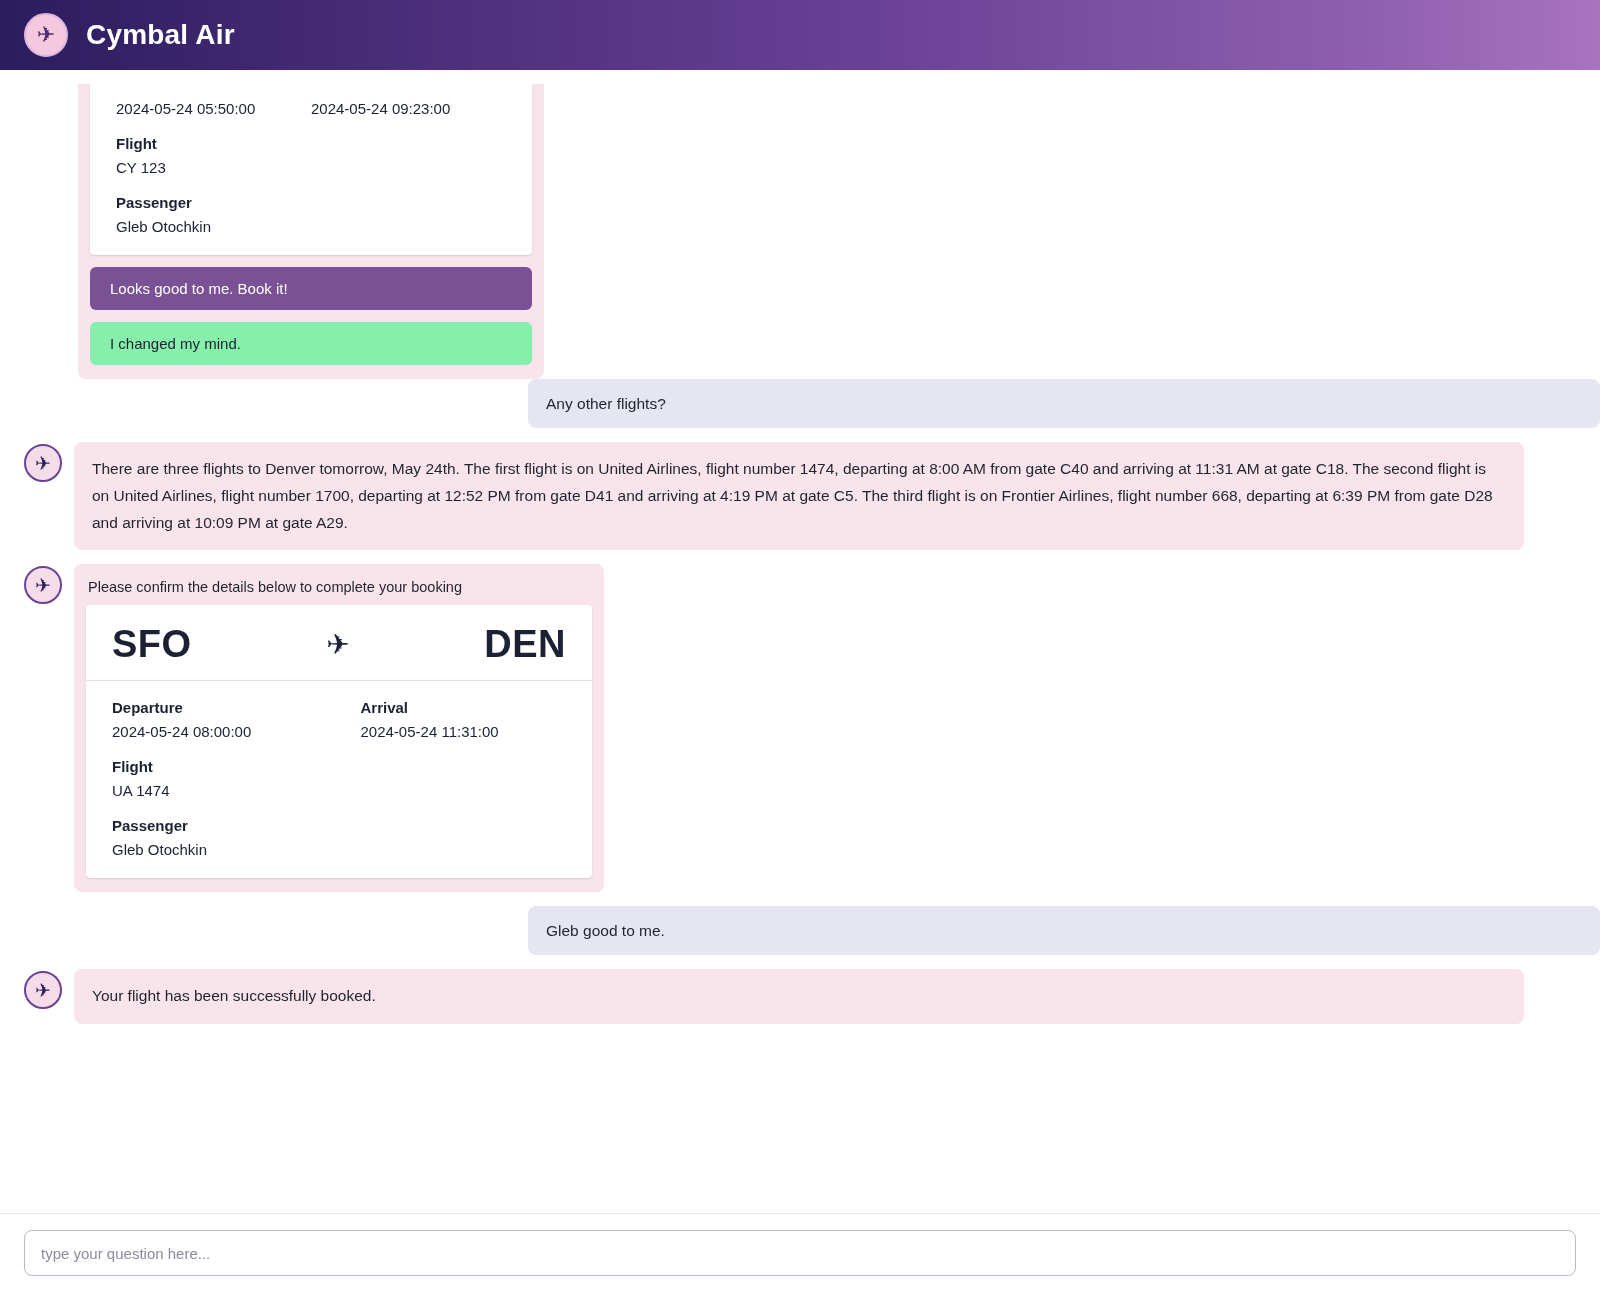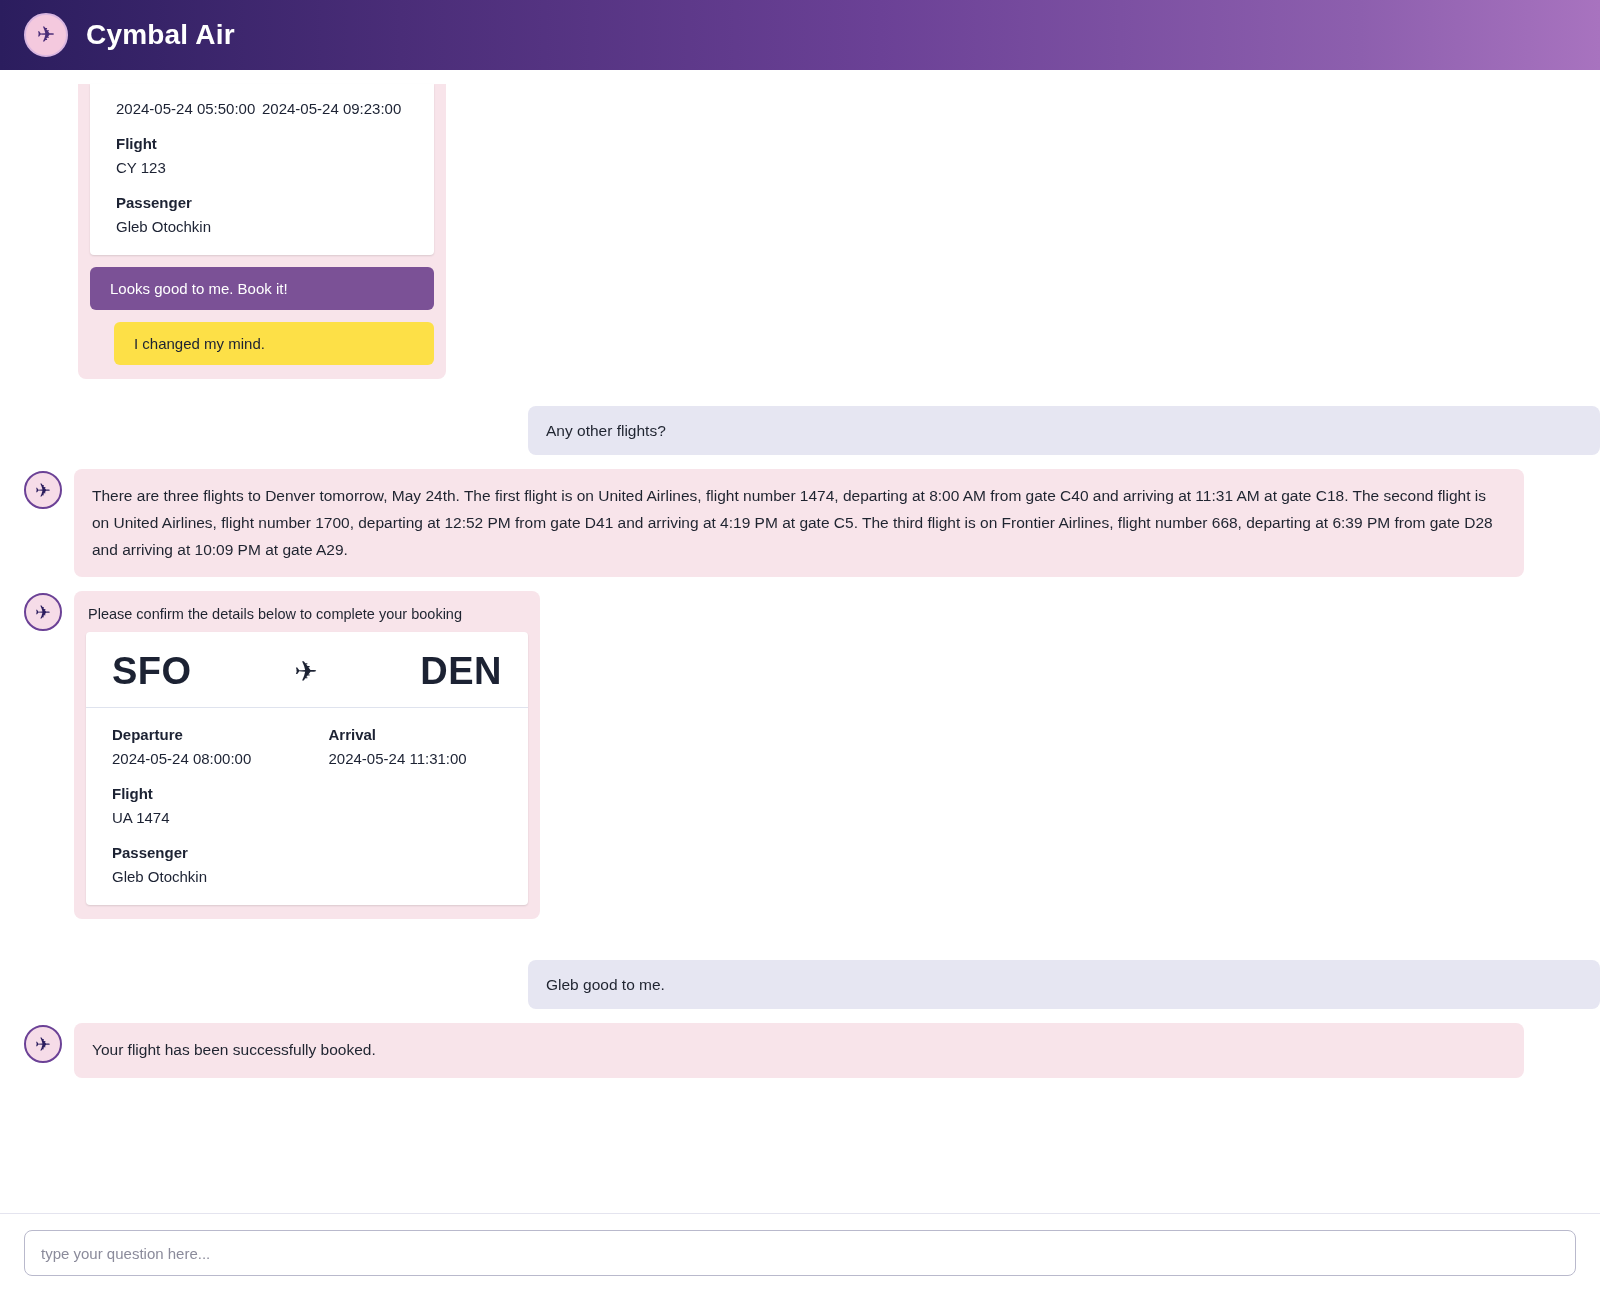--- a/index.html
+++ b/index.html
@@ -85,29 +85,28 @@
   }
   .bubble-user {
     background: #e6e6f2;
     border-radius: 8px;
     padding: 13px 18px;
     color: #1f2430;
     font-size: 15.5px;
     line-height: 1.5;
     width: 1072px;
     margin-right: -24px;
-    margin-top: 27px;
   }
 
   
   .bubble-card {
     background: #f8e4ea;
     border-radius: 8px;
     padding: 12px 12px 14px 12px;
-    width: 466px;
+    width: 530px;
   }
   .card-intro {
     font-size: 14.5px;
     color: #1f2430;
     padding: 3px 2px 10px 2px;
   }
   .ticket {
     background: #ffffff;
     border-radius: 4px;
     box-shadow: 0 1px 2px rgba(0,0,0,0.12);
@@ -141,21 +140,21 @@
     margin-bottom: 7px;
   }
   .tvalue {
     font-size: 15px;
     color: #1c2233;
   }
   .tblock { padding: 18px 26px 0 26px; }
 
   
   .top-card-wrap {
-    width: 368px;
+    width: 466px;
     background: #f8e4ea;
     border-radius: 0 0 8px 8px;
     padding: 0 12px 14px 12px;
     margin-left: 54px;
   }
   .top-card {
     background: #ffffff;
     border-radius: 0 0 4px 4px;
     box-shadow: 0 1px 2px rgba(0,0,0,0.12);
     padding: 0 0 20px 0;
@@ -166,21 +165,21 @@
   }
   .choice {
     margin-top: 12px;
     border-radius: 6px;
     padding: 13px 20px;
     font-size: 15px;
     font-weight: normal;
     cursor: pointer;
   }
   .choice-primary { background: #7b5196; color: #ffffff; }
-  .choice-secondary { background: #fde047; color: #1c2233; margin-left: 24px; }
+  .choice-secondary { background: #86efac; color: #1c2233; }
 
   
   .composer {
     flex: 0 0 auto;
     border-top: 1px solid #e4e4ef;
     background: #ffffff;
     padding: 16px 24px 22px 24px;
   }
   .composer-input {
     width: 100%;

